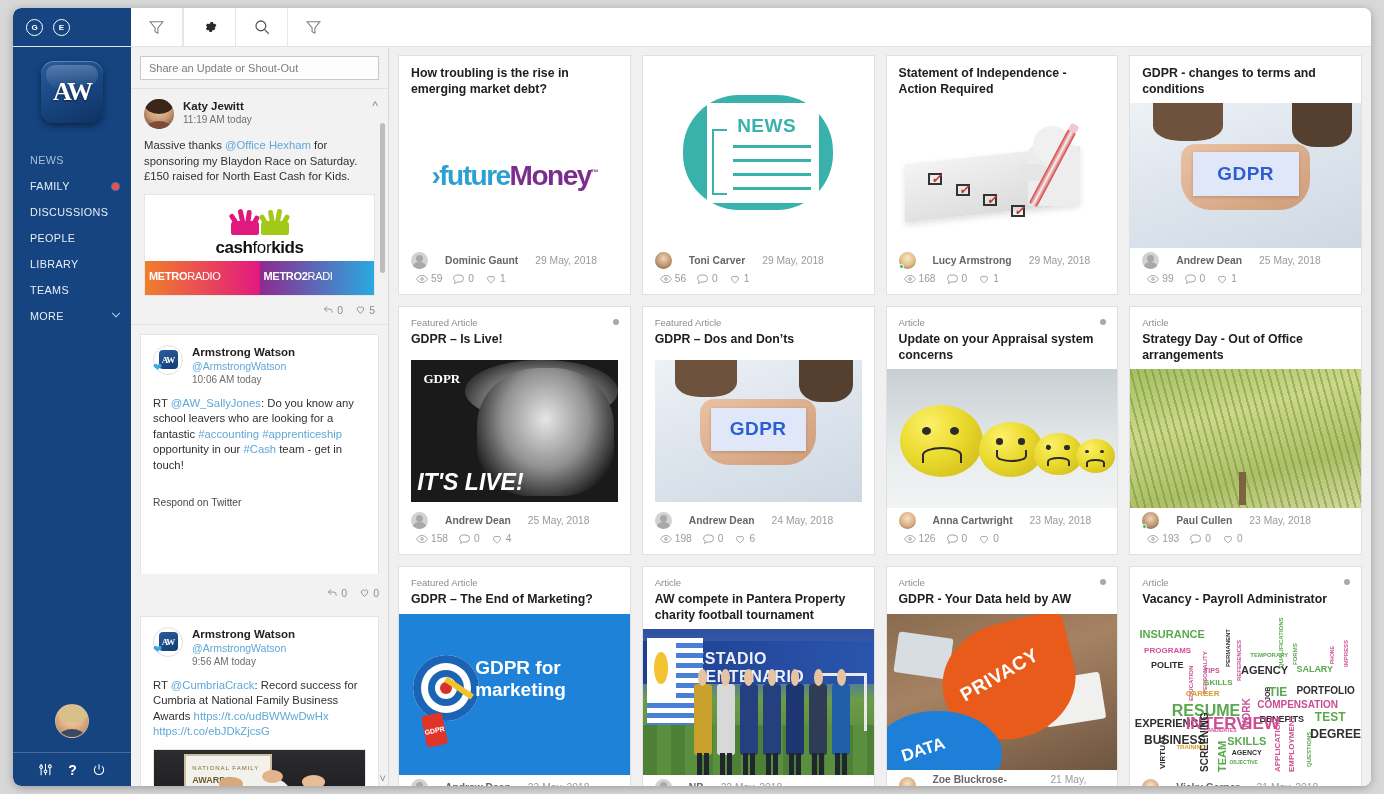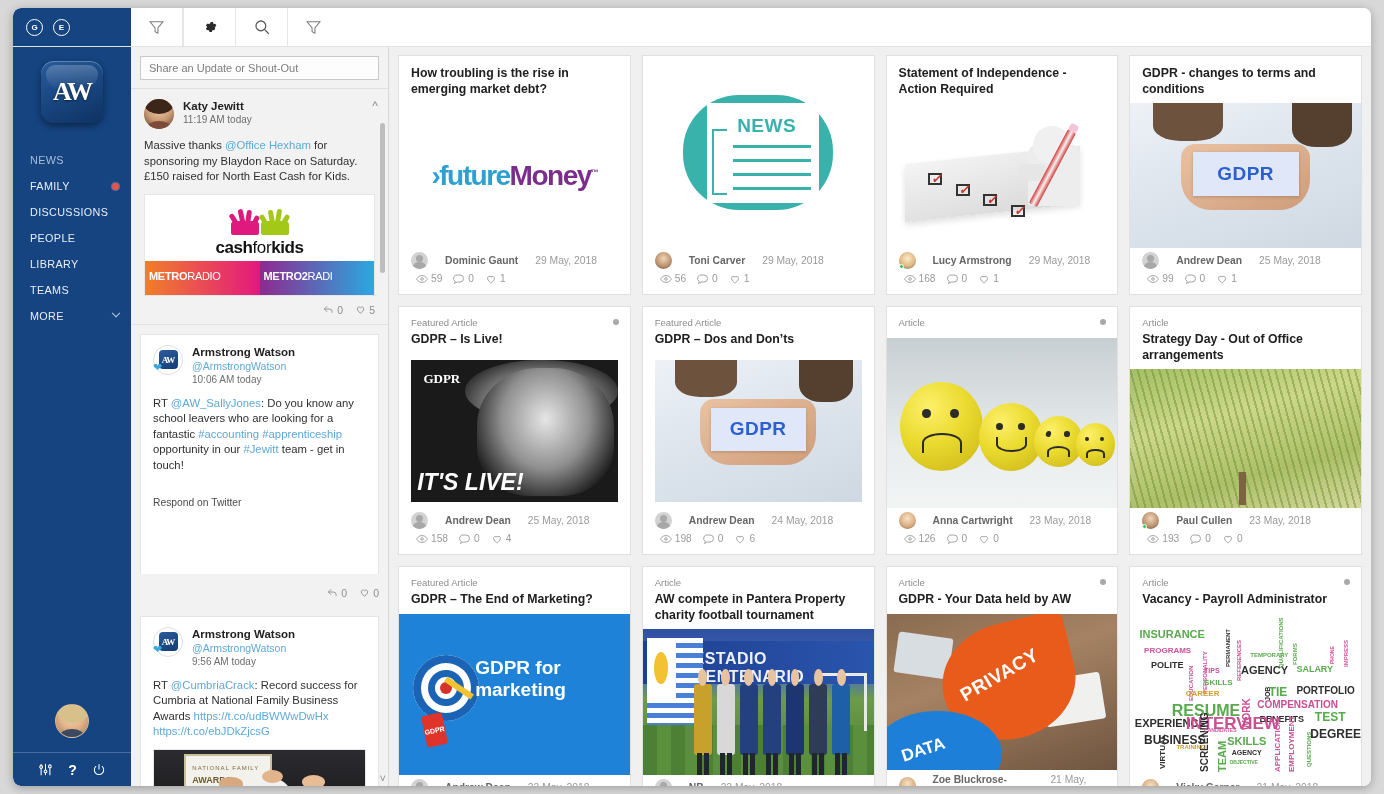--- a/index.html
+++ b/index.html
@@ -671,21 +671,21 @@
                 </div>
               <span class="tw-badge">❤</span>
             </div>
             <div class="p-meta">
               <div class="p-name">Armstrong Watson</div>
               <div class="p-handle">@ArmstrongWatson</div>
               <div class="p-time">10:06 AM today</div>
             </div>
           </div>
           <div class="p-text">
-            <span>RT </span><span class="lnk">@AW_SallyJones</span><span>: Do you know any school leavers who are looking for a fantastic </span><span class="lnk">#accounting #apprenticeship</span><span> opportunity in our </span><span class="lnk">#Jewitt</span><span> team - get in touch!</span>
+            <span>RT </span><span class="lnk">@AW_SallyJones</span><span>: Do you know any school leavers who are looking for a fantastic </span><span class="lnk">#accounting #apprenticeship</span><span> opportunity in our </span><span class="lnk">#Cash</span><span> team - get in touch!</span>
           </div>
           <div class="p-respond">Respond on Twitter</div>
         </div>
         <div class="p-actions outside">
           <span class="act">
             <svg class="icn" width="11" height="11" viewBox="0 0 24 24" fill="none" stroke="#8d8d8d" stroke-width="2">
                 <path d="M9 5L3 11l6 6"></path>
                 <path d="M3 11h11a6 6 0 016 6v2"></path>
               </svg>
             <span>0</span>
@@ -1018,20 +1018,21 @@
                 <span>6</span>
               </span>
             </div>
           </div>
         </div>
 
         <div class="card tall">
           <div class="card-head">
             <div class="kicker">Article</div>
             <span class="c-dot"></span>
+            <div class="c-title">Update on your Appraisal system concerns</div>
           </div>
           <div class="c-media">
             <div class="art smiley-art">
               <div class="ball" style="left:6%;top:26%;width:36%;height:52%;">
                 <span class="eye" style="left:26%;top:30%"></span>
                   <span class="eye" style="left:60%;top:30%"></span>
                 <span class="mouth sad" style="top:58%"></span>
               </div>
               <div class="ball" style="left:40%;top:38%;width:28%;height:40%;">
                 <span class="eye" style="left:26%;top:30%"></span>

